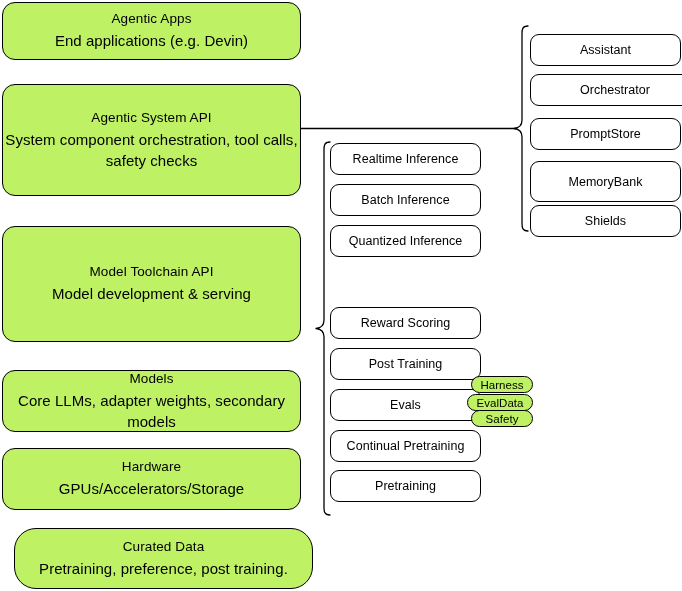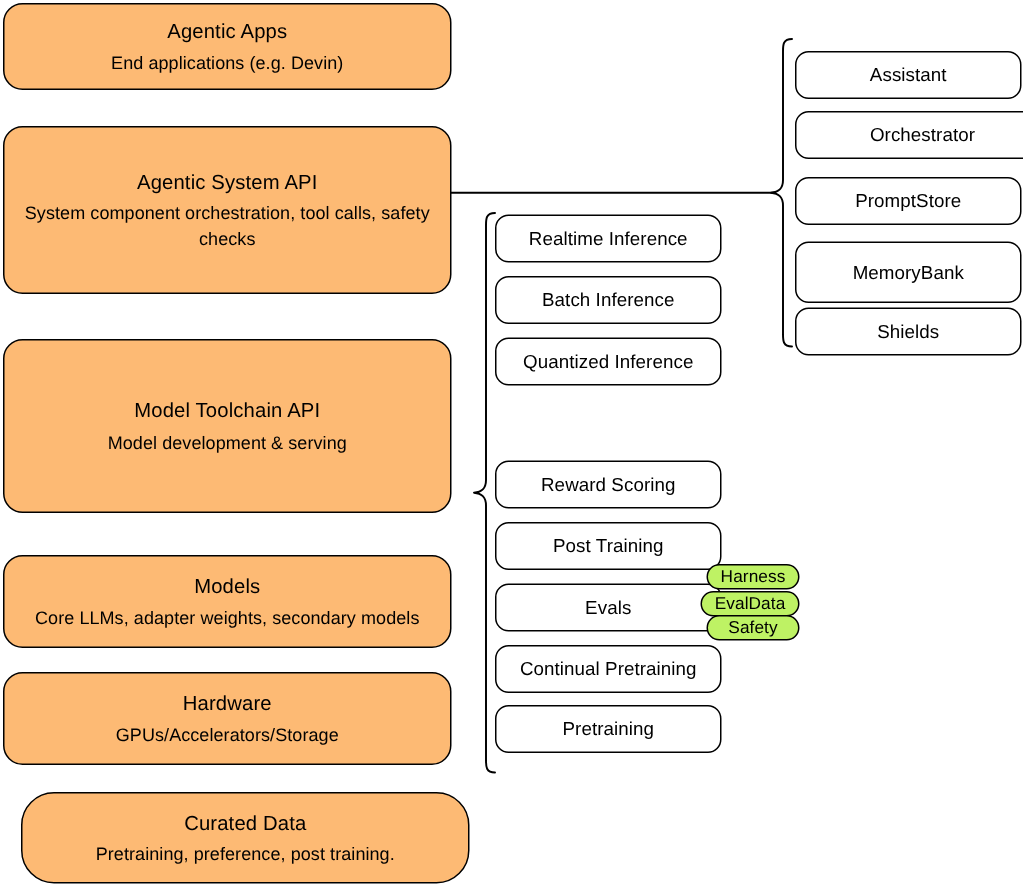--- a/index.html
+++ b/index.html
@@ -15,36 +15,36 @@
   #canvas {
     position: relative;
     width: 682px;
     height: 591px;
     background: #ffffff;
     overflow: hidden;
   }
   .box {
     position: absolute;
     border: 1.3px solid #000000;
-    background: #fdba74;
+    background: #bef264;
     border-radius: 12px;
     display: flex;
     flex-direction: column;
     align-items: center;
     justify-content: center;
     text-align: center;
   }
   .box .title {
     font-size: 13.5px;
     line-height: 1.35;
     color: #000000;
     letter-spacing: 0.1px;
   }
   .box .subtitle {
-    font-size: 12px;
+    font-size: 15px;
     line-height: 1.35;
     color: #000000;
     margin-top: 3px;
     letter-spacing: 0.05px;
   }
   .layer {
     border-radius: 13px;
   }
   .capability {
     position: absolute;

